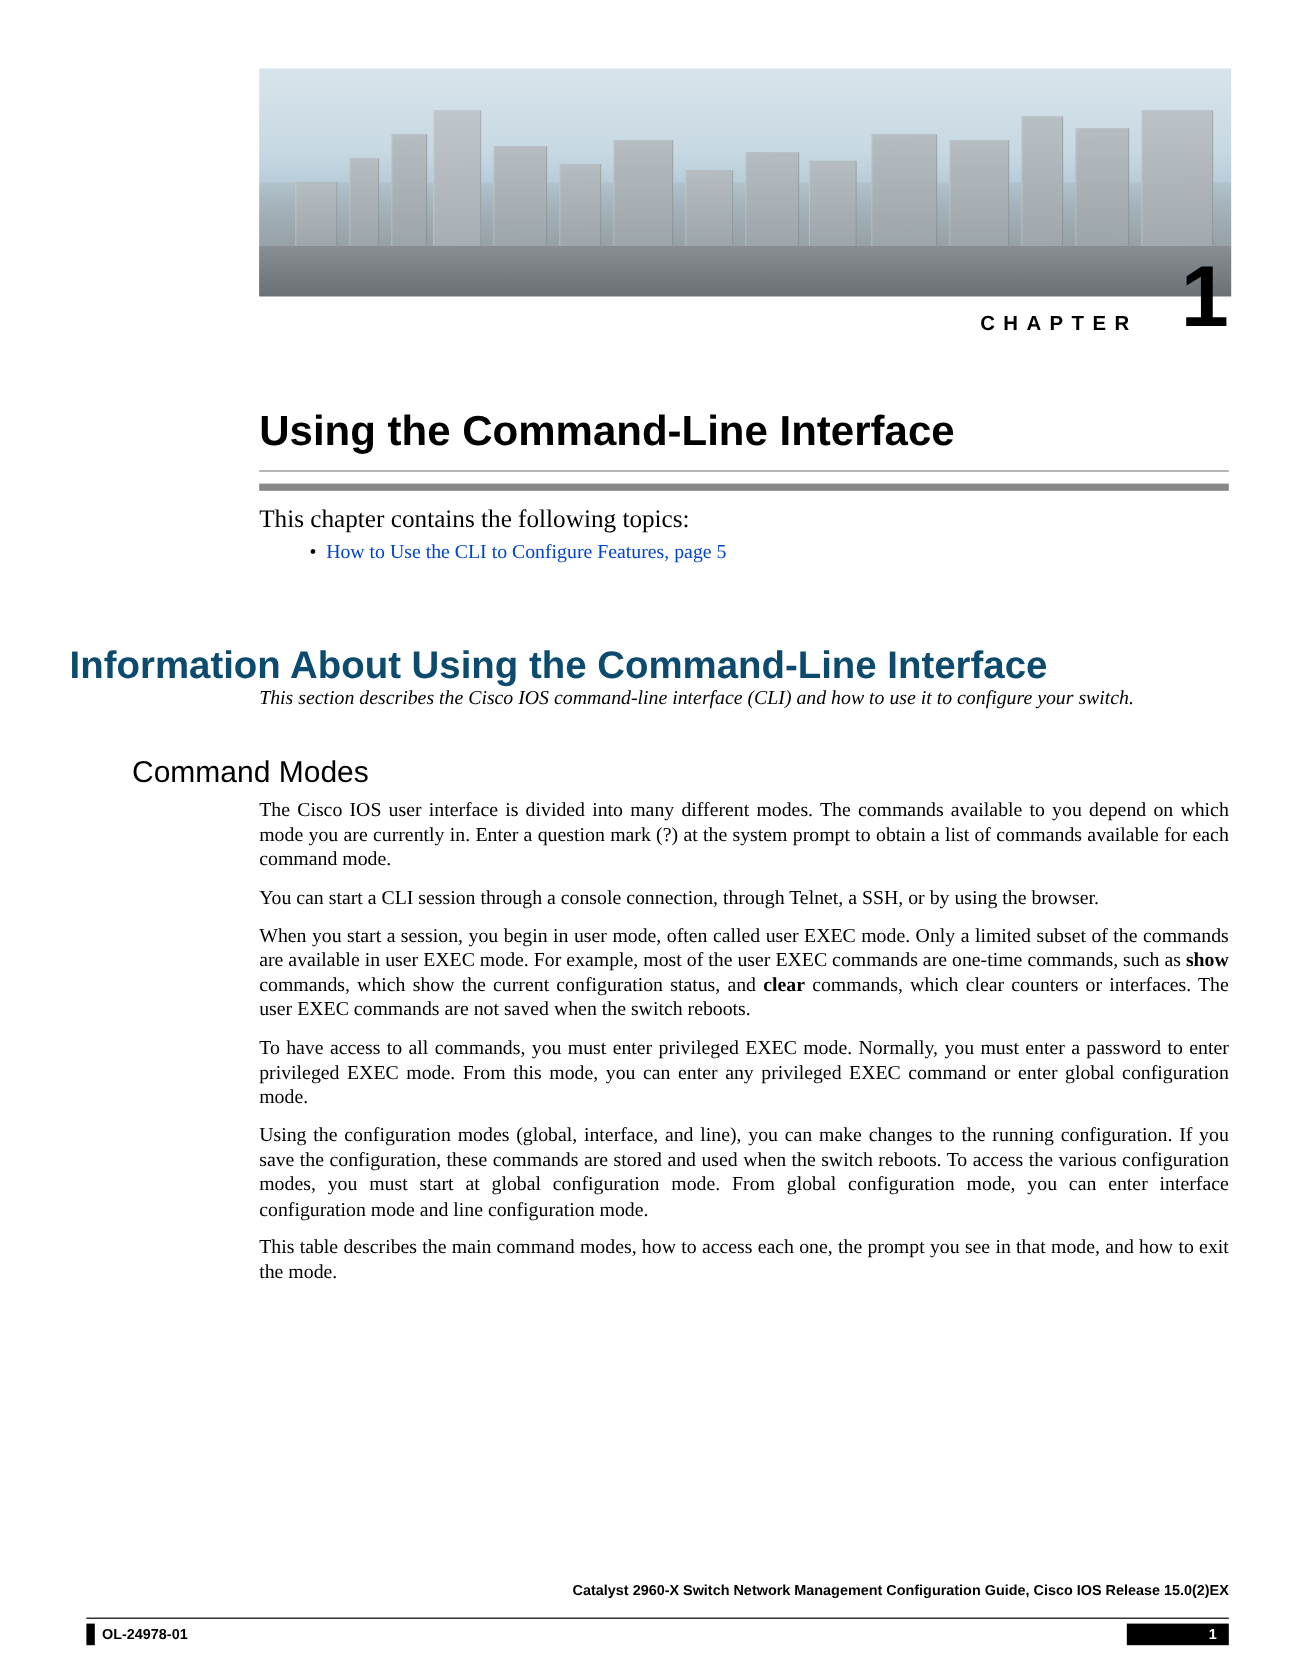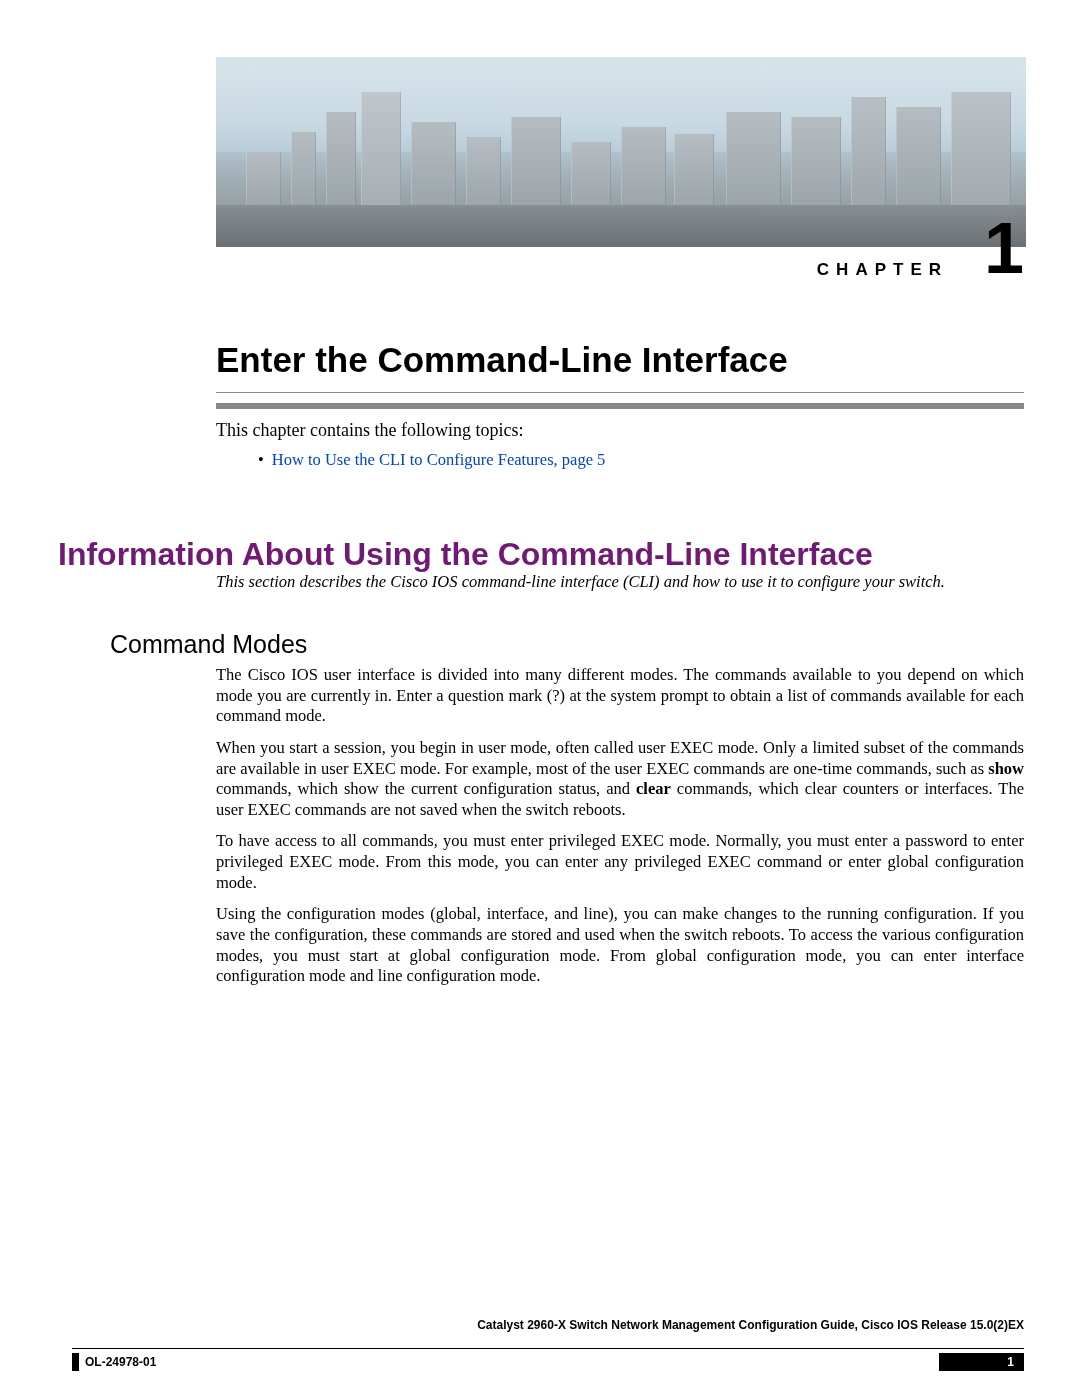--- a/index.html
+++ b/index.html
@@ -115,21 +115,21 @@
       display: block;
       height: 1px;
       background: #888;
       margin-top: 12px;
     }
     .intro-text {
       position: absolute;
       top: 420px;
       left: 216px;
       right: 56px;
-      font-size: 18px;
+      font-size: 21px;
       color: #000;
     }
     .toc-list {
       position: absolute;
       top: 450px;
       left: 258px;
       right: 56px;
       list-style: none;
     }
     .toc-list li {
@@ -145,21 +145,21 @@
       color: #0044cc;
       text-decoration: none;
     }
     .section-h1 {
       position: absolute;
       top: 536px;
       left: 58px;
       font-family: Arial, Helvetica, sans-serif;
       font-weight: bold;
       font-size: 32px;
-      color: #701a75;
+      color: #0c4a6e;
     }
     .section-intro {
       position: absolute;
       top: 572px;
       left: 216px;
       right: 56px;
       font-size: 16.5px;
       text-align: justify;
       font-style: italic;
     }
@@ -260,38 +260,40 @@
     <div class="building b13"></div>
     <div class="building b14"></div>
     <div class="building b15"></div>
   </div>
   <div class="road"></div>
 </div>
 
 <div class="chapter-label">CHAPTER</div>
 <div class="chapter-number">1</div>
 
-<h1 class="chapter-title">Enter the Command-Line Interface</h1>
+<h1 class="chapter-title">Using the Command-Line Interface</h1>
 
 <div class="intro-text">This chapter contains the following topics:</div>
 
 <ul class="toc-list">
   <li><a class="toc-link">How to Use the CLI to Configure Features,  page  5</a></li>
 </ul>
 
 <h2 class="section-h1">Information About Using the Command-Line Interface</h2>
 <div class="section-intro">This section describes the Cisco IOS command-line interface (CLI) and how to use it to configure your switch.</div>
 
 <h3 class="subsection-h2">Command Modes</h3>
 
 <div class="body-content">
   <p>The Cisco IOS user interface is divided into many different modes. The commands available to you depend on which mode you are currently in. Enter a question mark (?) at the system prompt to obtain a list of commands available for each command mode.</p>
+  <p>You can start a CLI session through a console connection, through Telnet, a SSH, or by using the browser.</p>
   <p><span>When you start a session, you begin in user mode, often called user EXEC mode. Only a limited subset of the commands are available in user EXEC mode. For example, most of the user EXEC commands are one-time commands, such as </span><span class="bold-inline">show</span><span> commands, which show the current configuration status, and </span><span class="bold-inline">clear</span><span> commands, which clear counters or interfaces. The user EXEC commands are not saved when the switch reboots.</span></p>
   <p>To have access to all commands, you must enter privileged EXEC mode. Normally, you must enter a password to enter privileged EXEC mode. From this mode, you can enter any privileged EXEC command or enter global configuration mode.</p>
   <p>Using the configuration modes (global, interface, and line), you can make changes to the running configuration. If you save the configuration, these commands are stored and used when the switch reboots. To access the various configuration modes, you must start at global configuration mode. From global configuration mode, you can enter interface configuration mode and line configuration mode.</p>
+  <p>This table describes the main command modes, how to access each one, the prompt you see in that mode, and how to exit the mode.</p>
 </div>
 
 <div class="footer">
   <div class="footer-title">Catalyst 2960-X Switch Network Management Configuration Guide, Cisco IOS Release 15.0(2)EX</div>
   <div class="footer-line"></div>
   <div class="footer-bottom">
     <div class="footer-bar-left"></div>
     <span class="footer-doc-id">OL-24978-01</span>
     <div class="footer-bar-right">
       <span class="footer-page">1</span>

